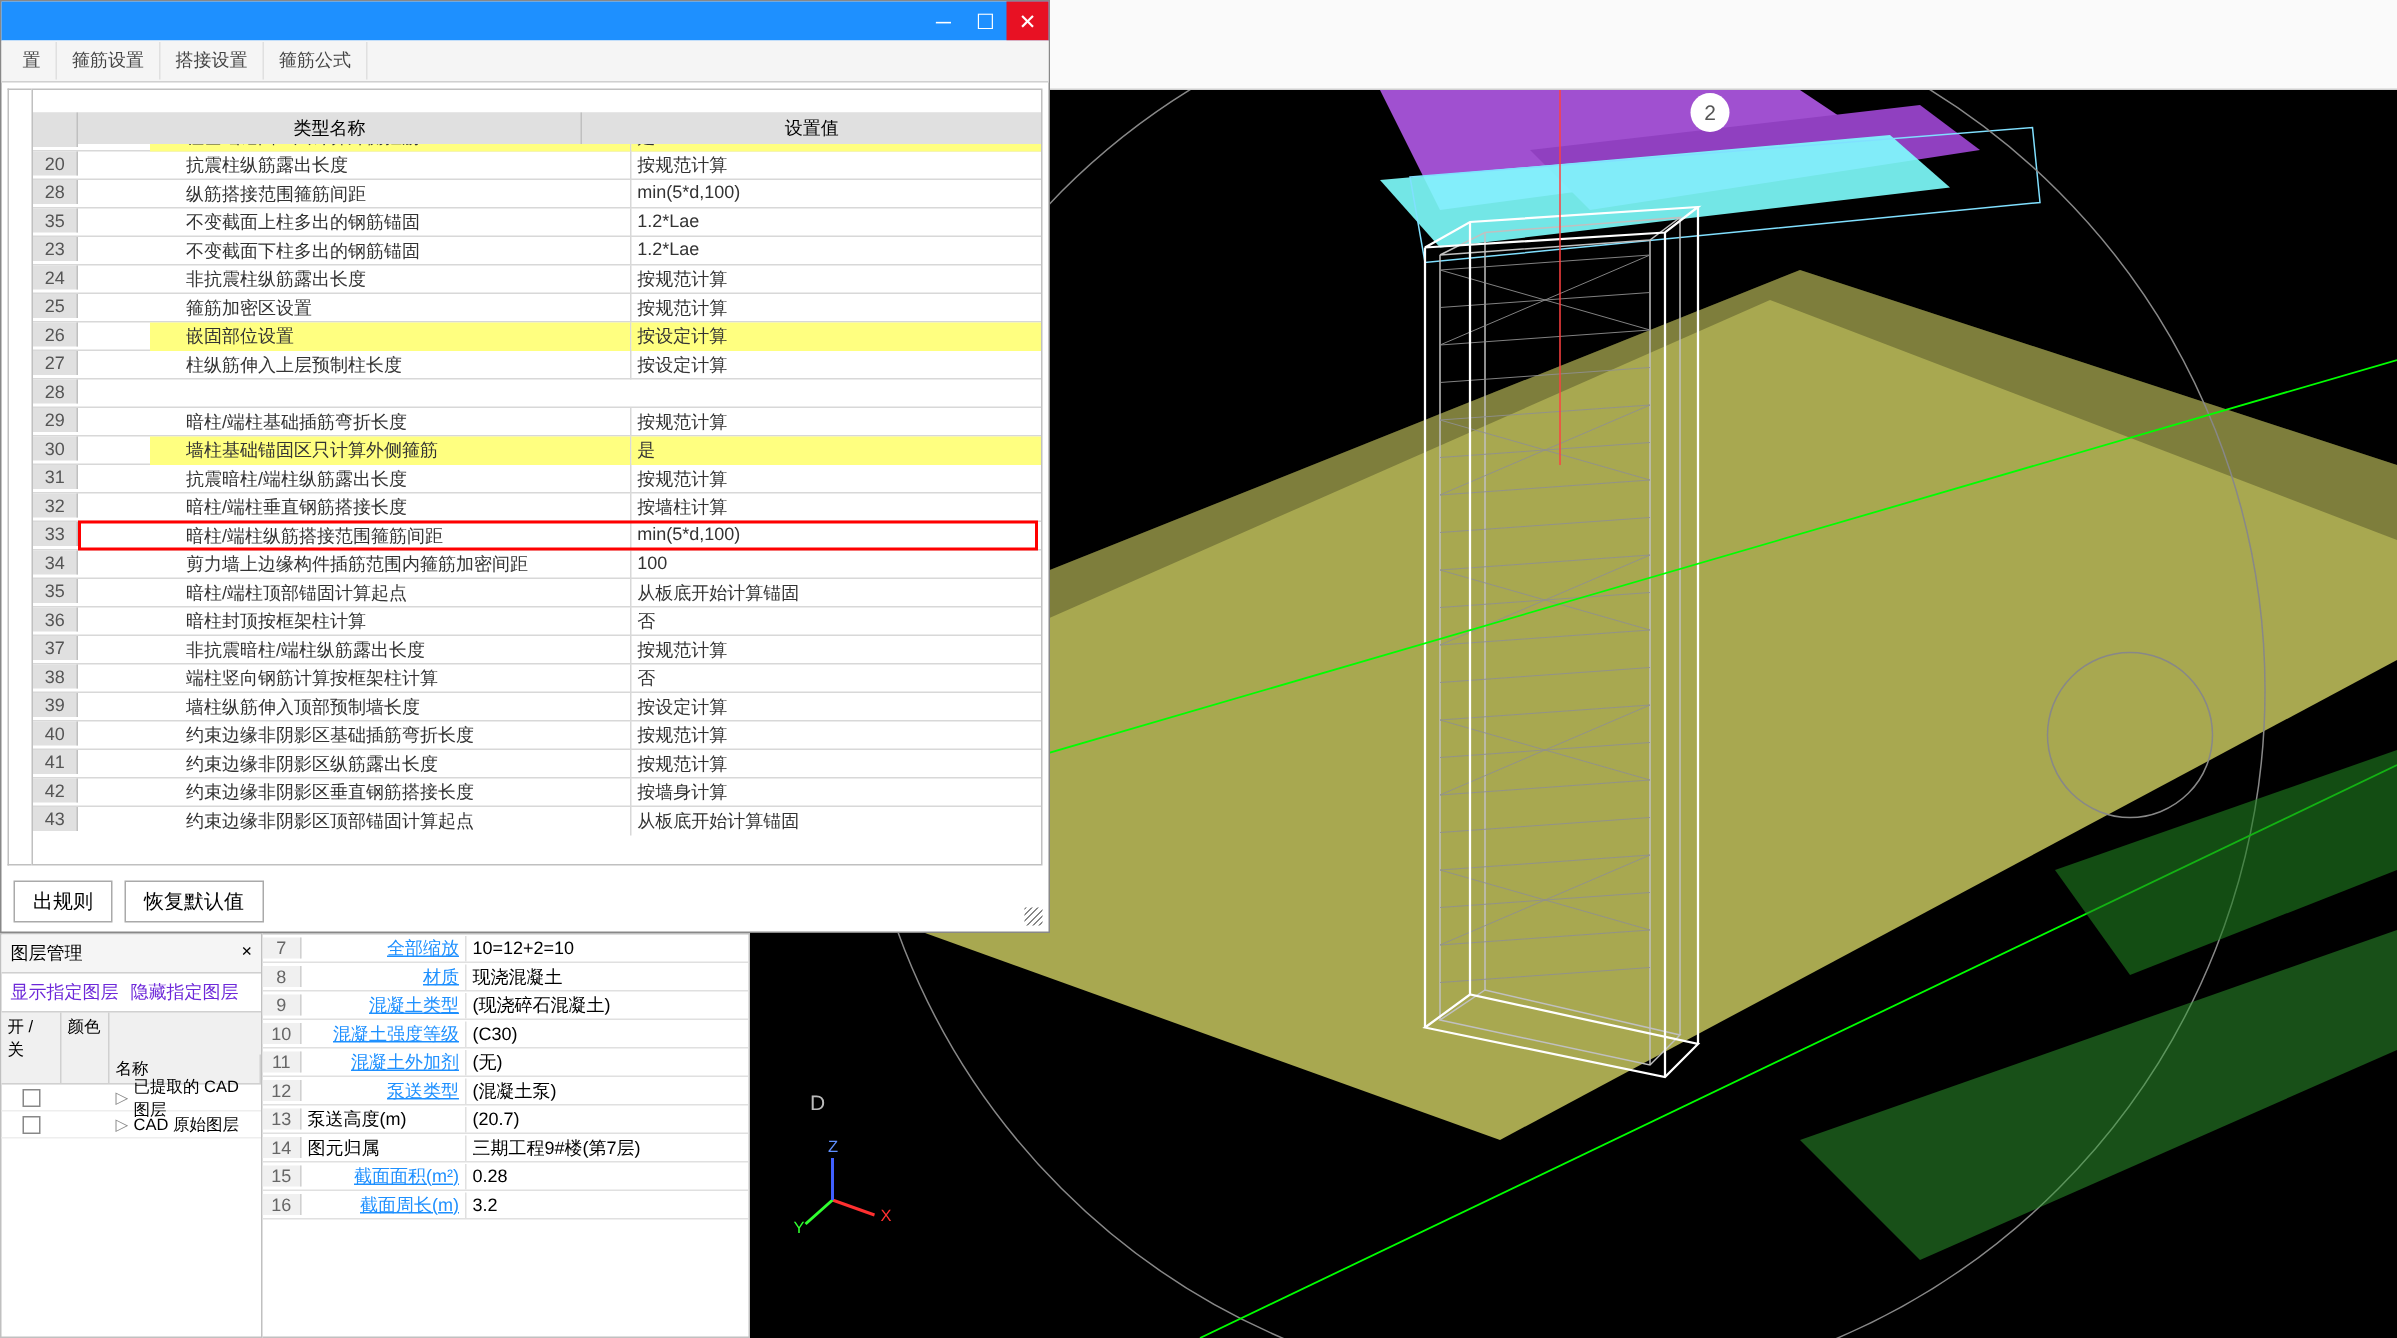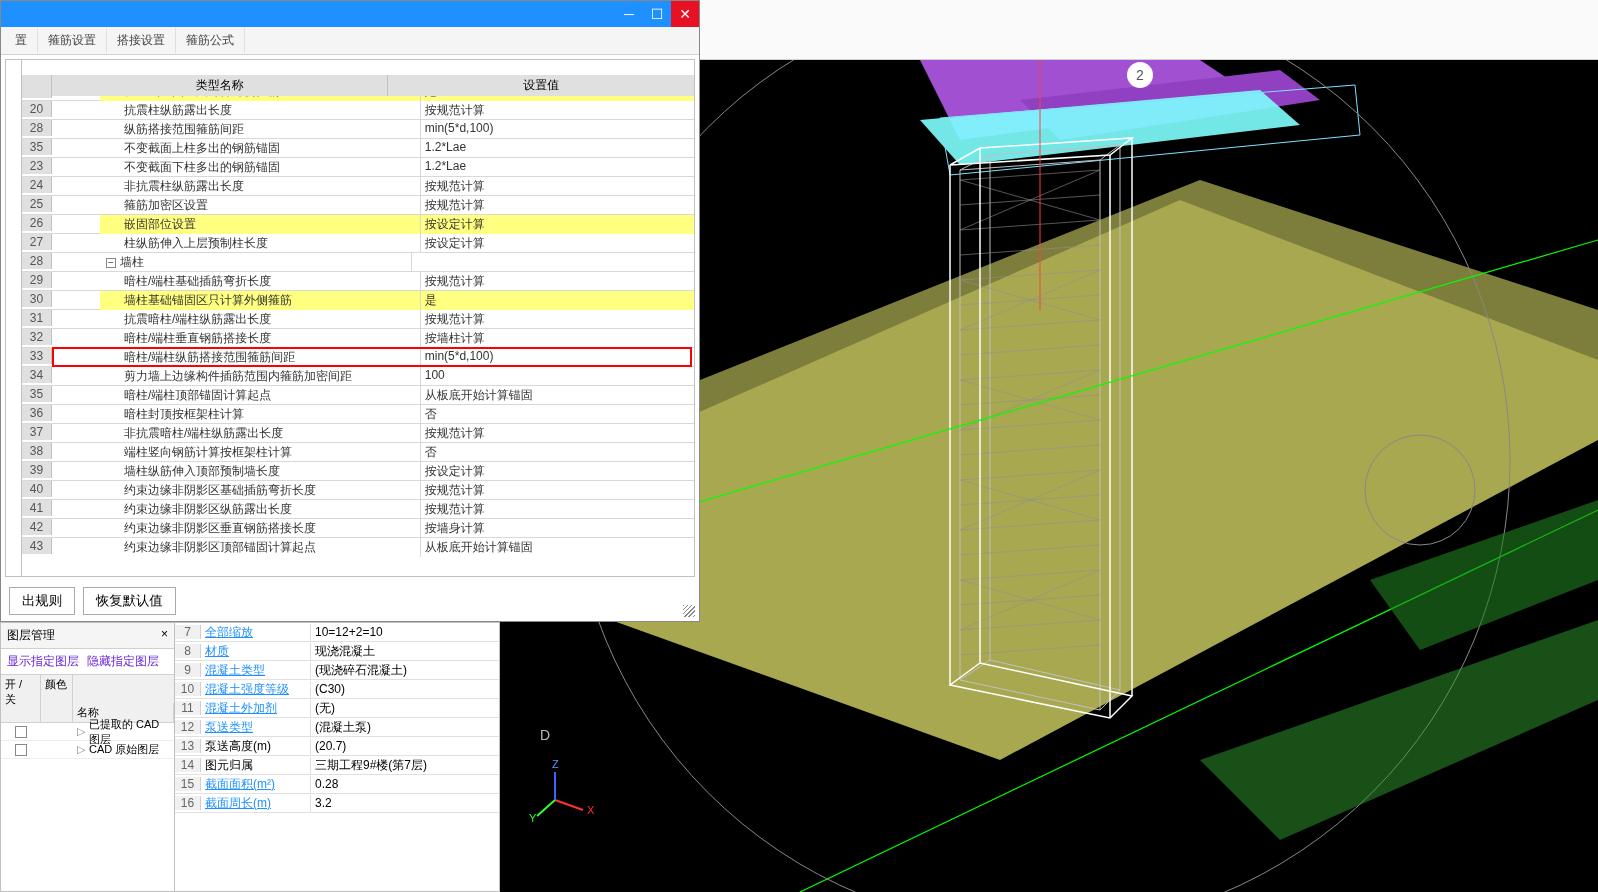--- a/index.html
+++ b/index.html
@@ -234,21 +234,21 @@
     }
     .prop-row .p-name {
       width: 110px;
       padding: 0 4px;
       border-right: 1px solid #e0e0e0;
     }
     .prop-row .p-val {
       flex: 1;
       padding: 0 4px;
     }
-    .prop-row .p-name.link { color: #1e90ff; text-decoration: underline; cursor: pointer; }
+    .prop-row .p-name.link { color: #1e90ff; text-decoration: underline; cursor: pointer; text-align: right; }
     
     .viewport {
       position: absolute;
       left: 500px;
       top: 60px;
       right: 0;
       bottom: 0;
       background: #000;
       overflow: hidden;
     }
@@ -338,21 +338,20 @@
             <div class="cell-name"><span>嵌固部位设置</span></div>
             <div class="cell-val">按设定计算</div>
           </div>
           <div class="grid-row">
             <div class="cell-num">27</div>
             <div class="cell-name"><span>柱纵筋伸入上层预制柱长度</span></div>
             <div class="cell-val">按设定计算</div>
           </div>
           <div class="grid-row grp">
             <div class="cell-num">28</div>
-            <div class="cell-name"><span class="expander">−</span><span>墙柱</span></div>
             <div class="cell-val"></div>
           </div>
           <div class="grid-row">
             <div class="cell-num">29</div>
             <div class="cell-name"><span>暗柱/端柱基础插筋弯折长度</span></div>
             <div class="cell-val">按规范计算</div>
           </div>
           <div class="grid-row hl">
             <div class="cell-num">30</div>
             <div class="cell-name"><span>墙柱基础锚固区只计算外侧箍筋</span></div>

